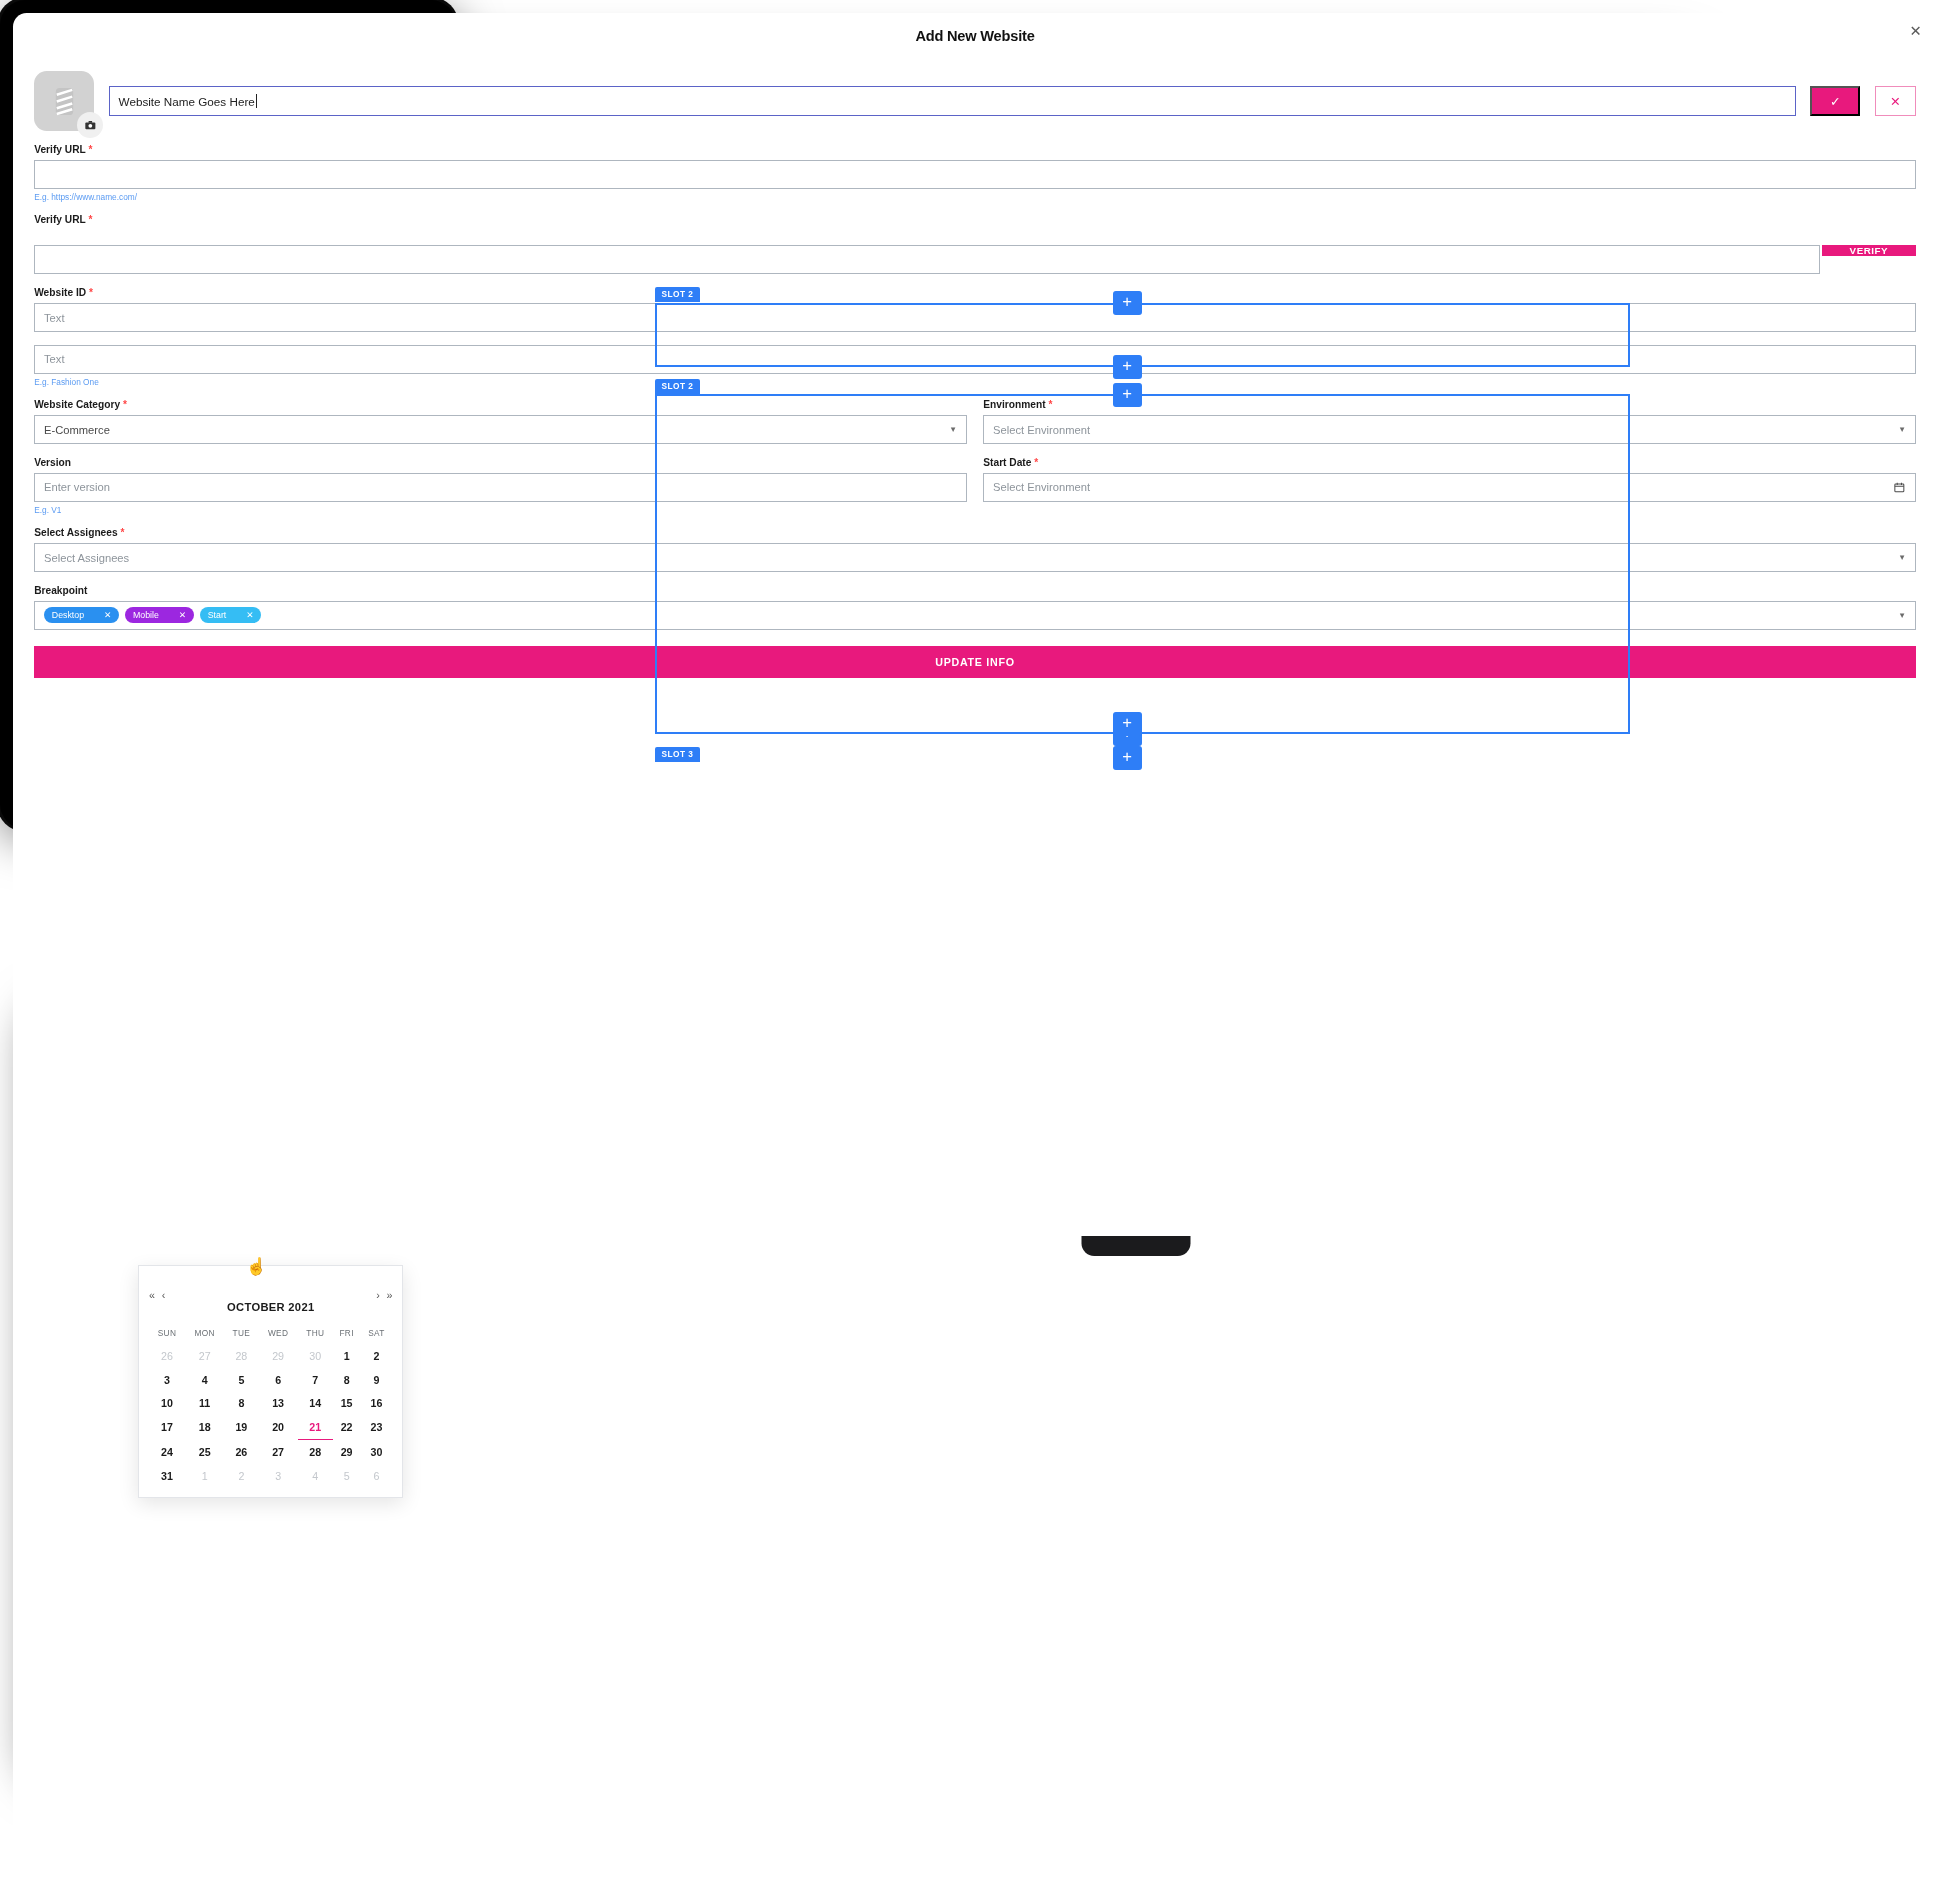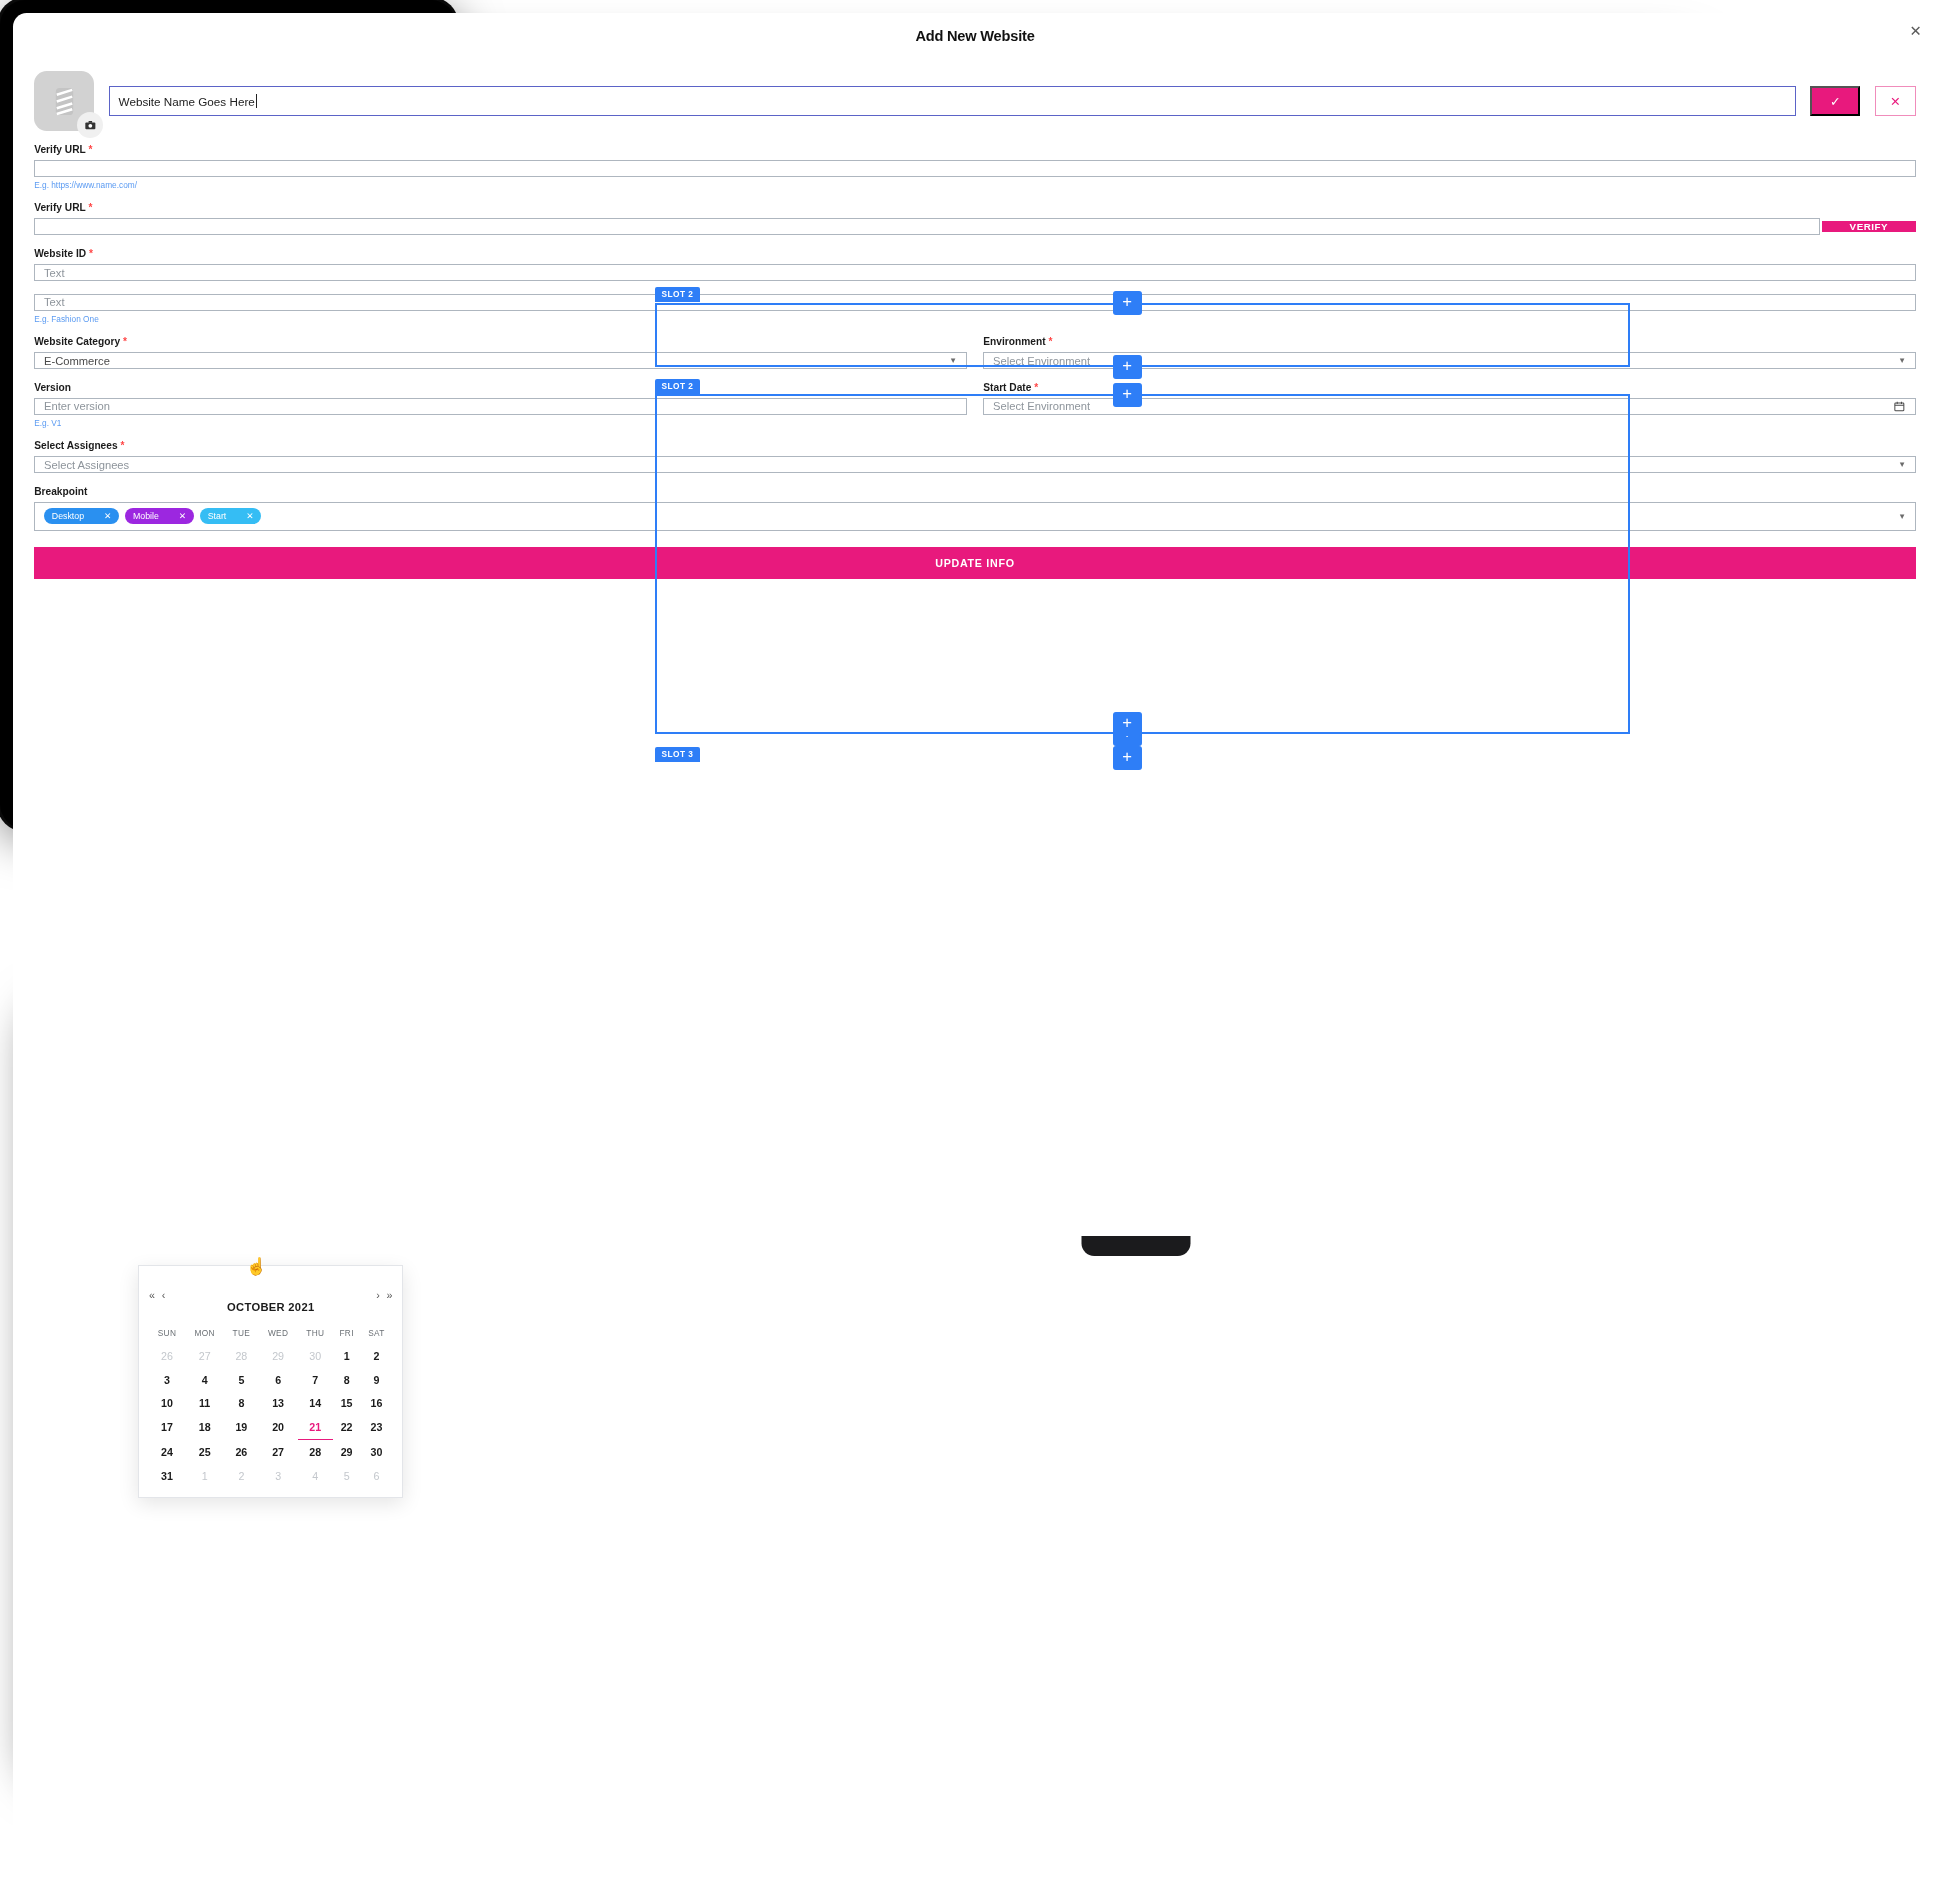--- a/index.html
+++ b/index.html
@@ -391,26 +391,26 @@
     flex:1; height:30px; border:1px solid #5b63c7; background:#fff;
     display:flex; align-items:center; padding:0 8.8px; font-size:11.7px; color:#222;
   }
   .md-ok { width:50px; height:30px; background:#e8197d; color:#fff; display:flex; align-items:center; justify-content:center; font-size:12.7px; flex:none; }
   .md-no { width:41px; height:30px; border:1px solid #f08cbb; color:#e8197d; display:flex; align-items:center; justify-content:center; font-size:12.7px; background:#fff; flex:none; }
 
   .fld { margin-top:12.7px; }
   .fld-label { font-size:10.2px; font-weight:bold; color:#1b1b1b; }
   .req { color:#ff4747; }
   .fld-input {
-    margin-top:4.9px; height:17px; border:1px solid #aeb6bf; background:#fff;
+    margin-top:4.9px; height:29px; border:1px solid #aeb6bf; background:#fff;
     display:flex; align-items:center; padding:0 8.8px; font-size:11.2px; color:#8d949b;
   }
   .fld-input.filled { color:#4a4a4a; }
   .fld-hint { font-size:8.3px; color:#5b9bf2; margin-top:2.9px; }
-  .fld-inline { display:flex; gap:2px; align-items:center; margin-top:5px; }
+  .fld-inline { display:flex; gap:2px; align-items:flex-start; margin-top:20px; }
   .fld-inline .fld-input { flex:1; margin-top:0; }
   .btn-verify {
     width:94px; background:#e8197d; color:#fff; border:none; font-size:9.8px;
     font-weight:bold; letter-spacing:0.5px; display:flex; align-items:center; justify-content:center;
   }
   .two { display:flex; gap:16.6px; }
   .two > div { flex:1; }
   .caret { margin-left:auto; font-size:7.8px; color:#6b6b6b; }
   .chips { display:flex; gap:5.9px; align-items:center; width:100%; }
   .chip {

